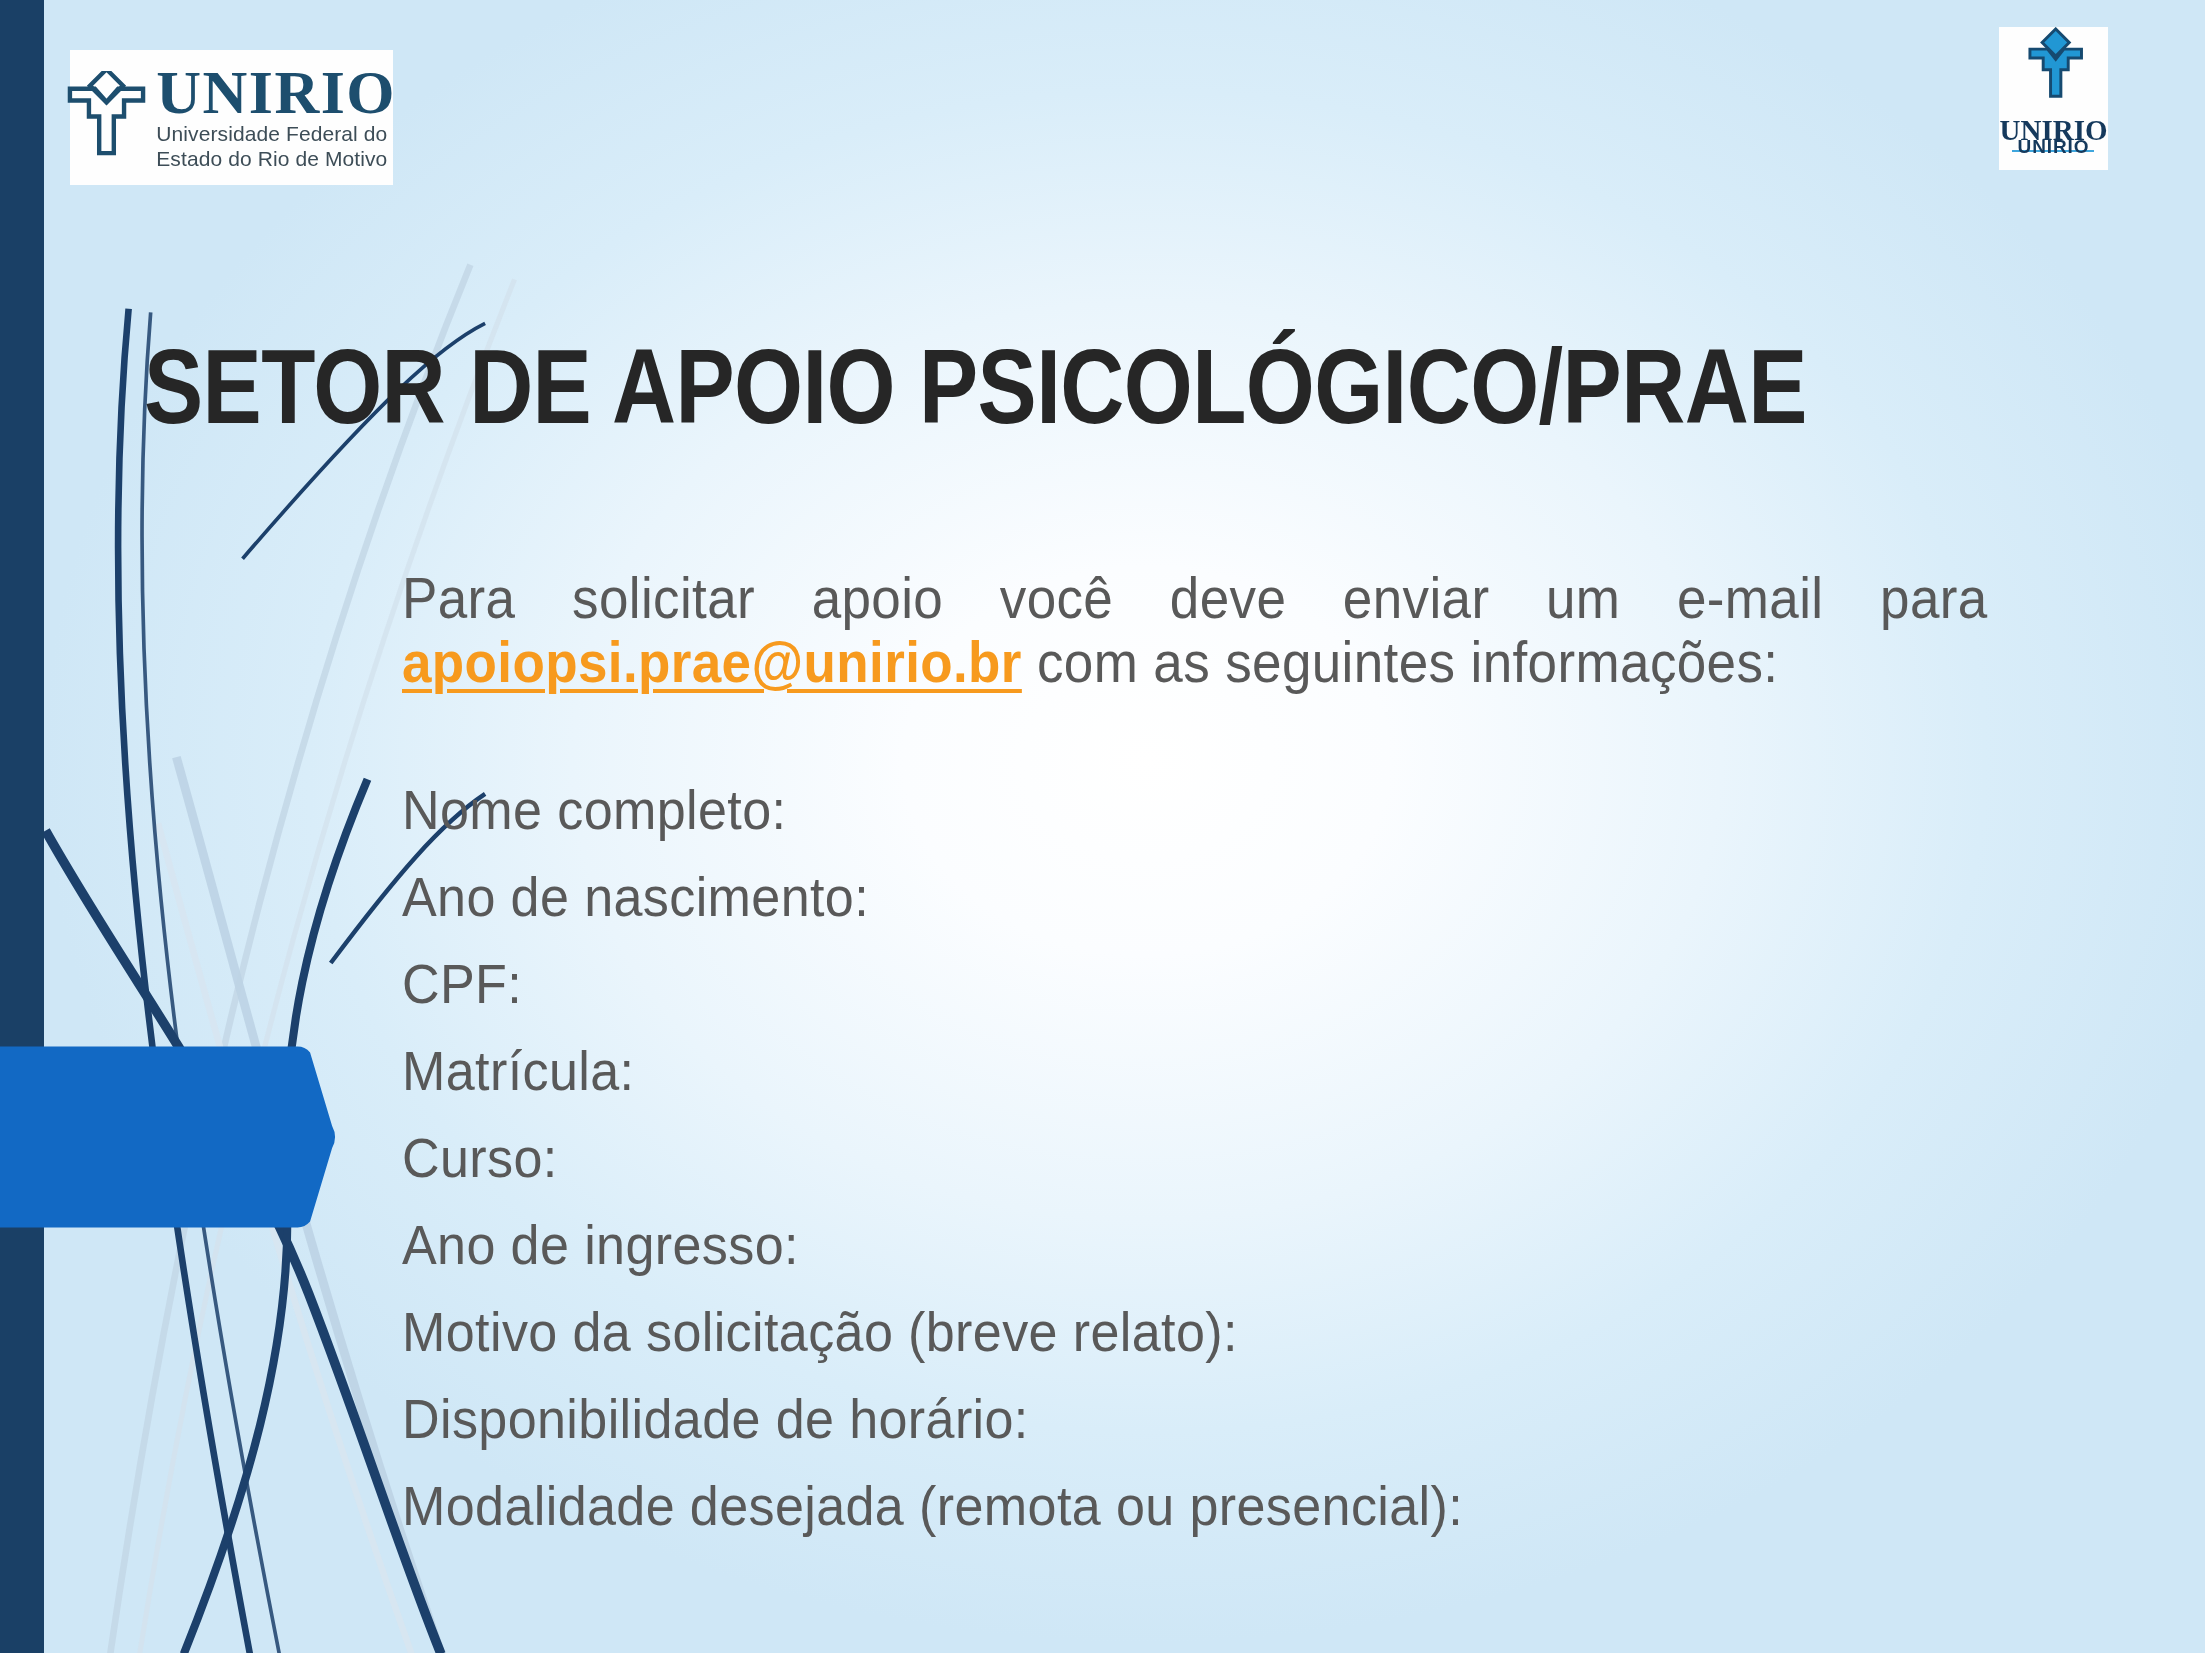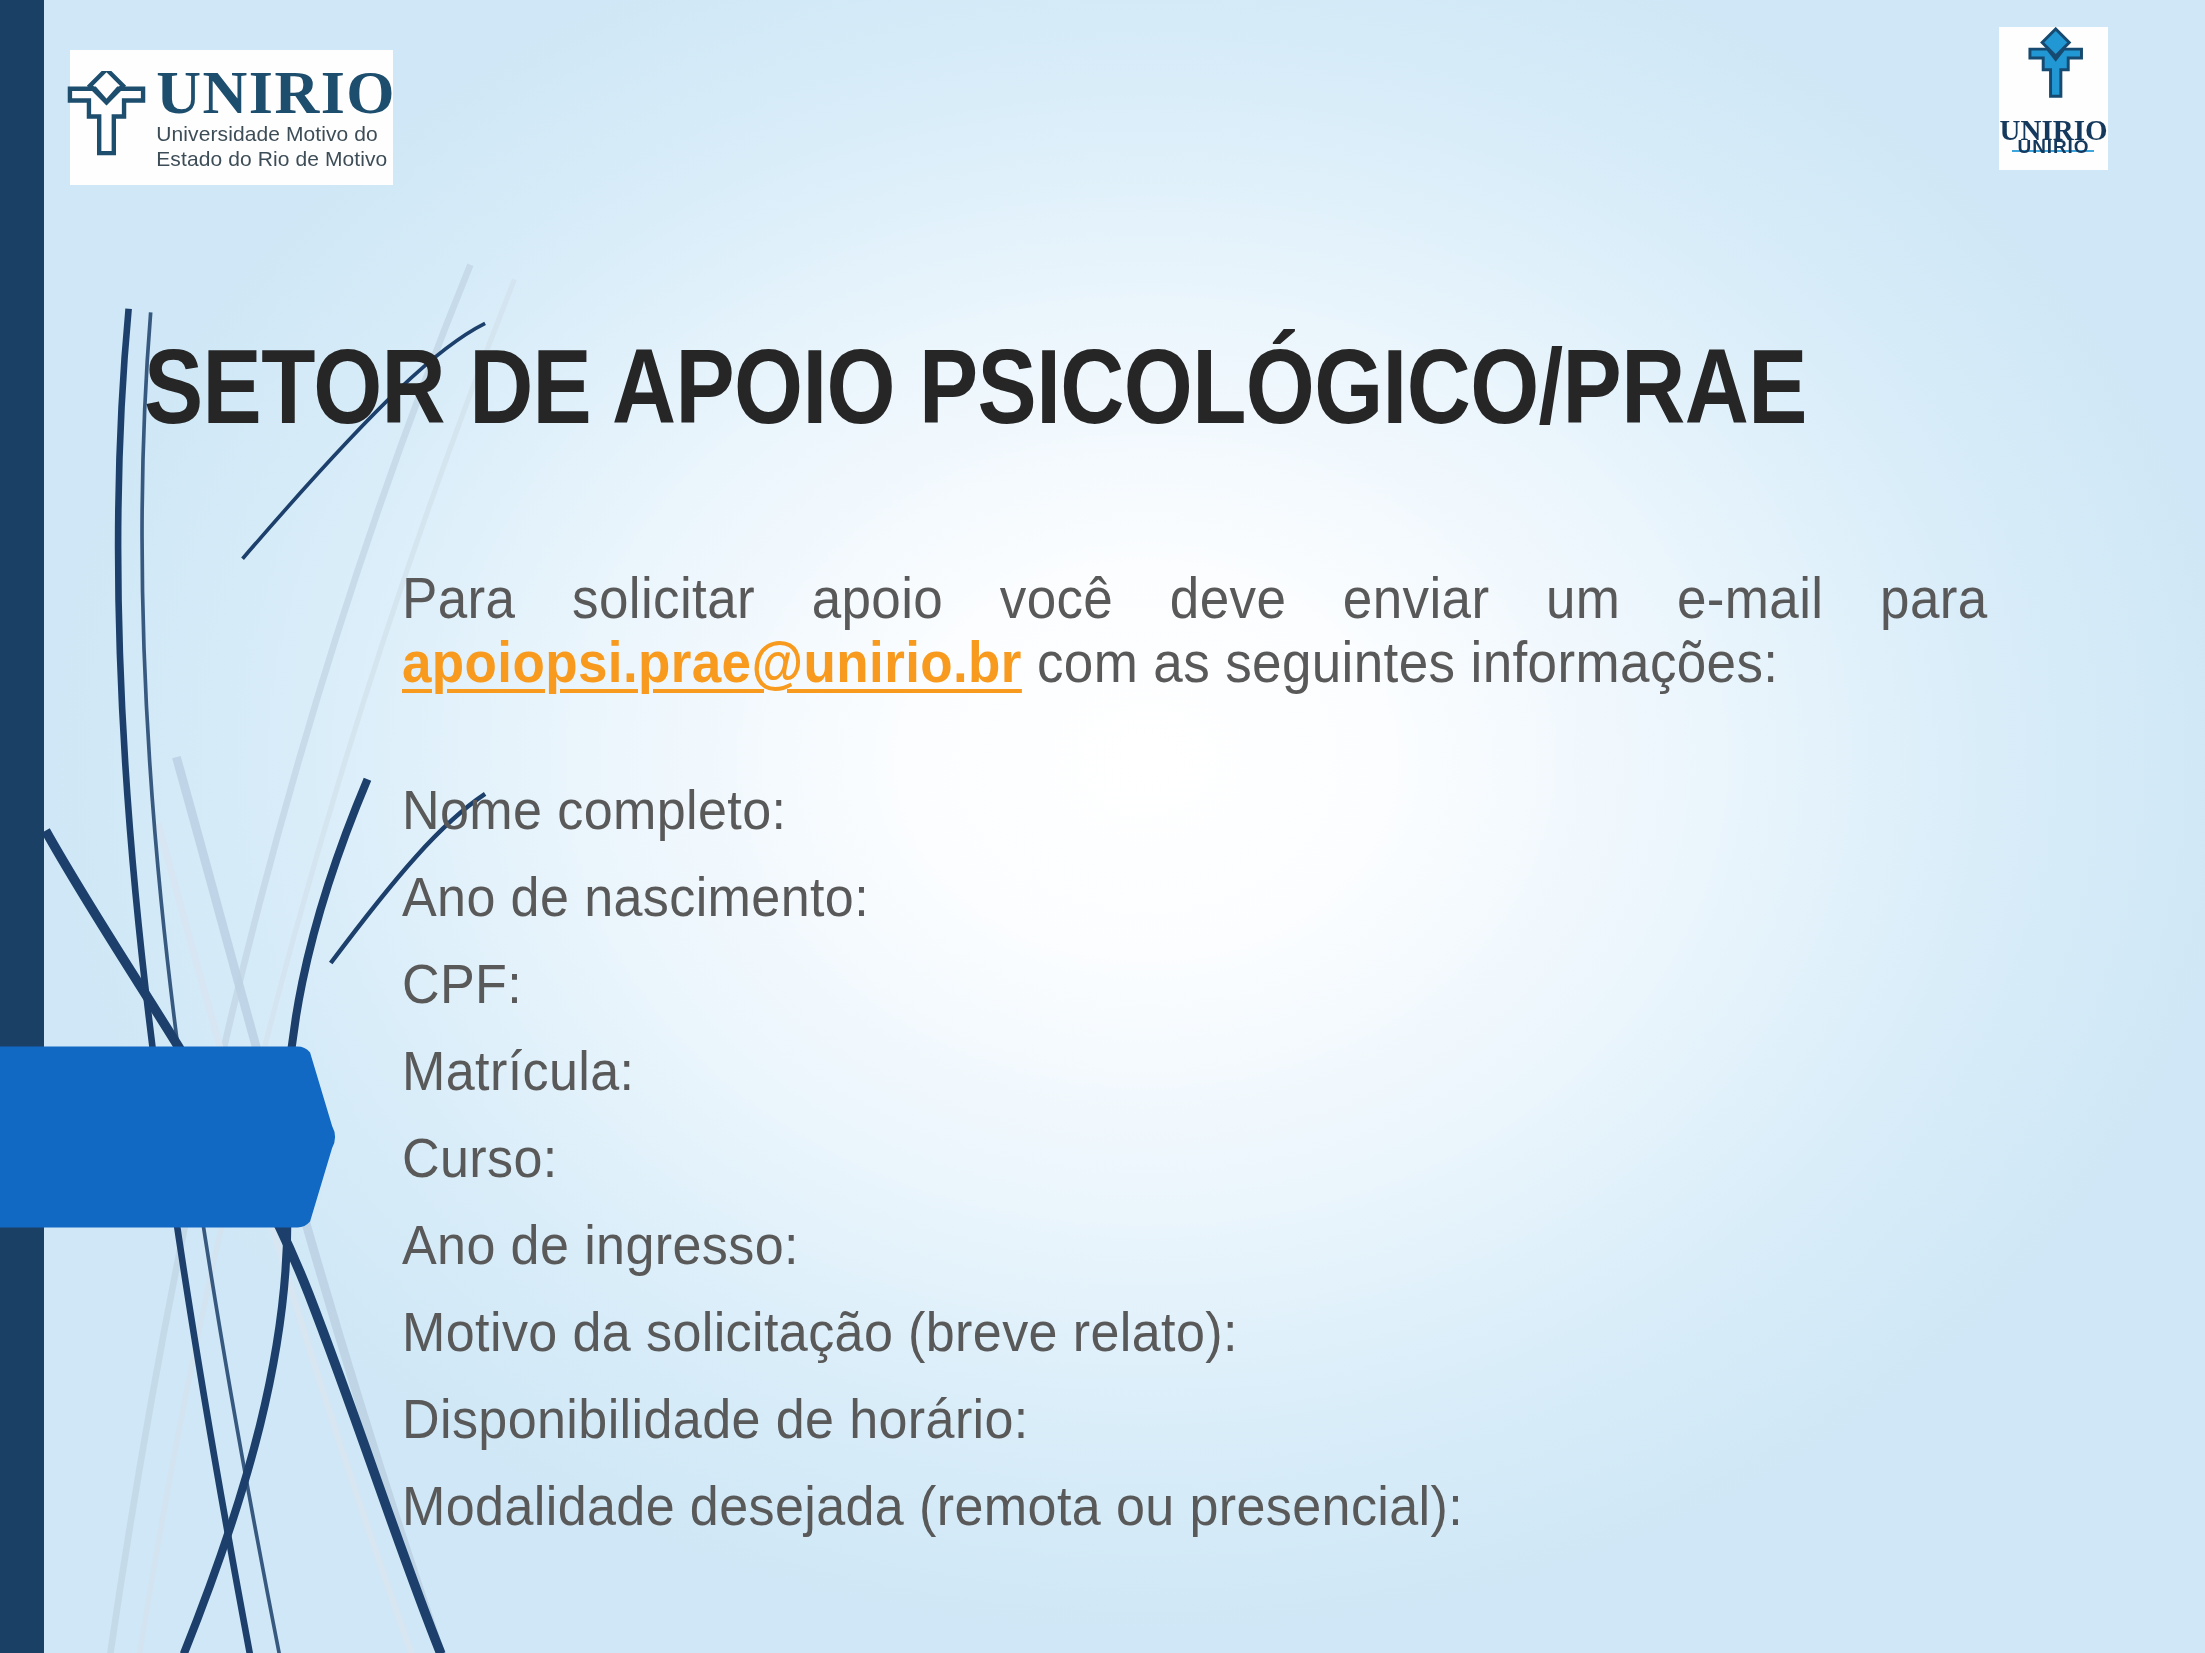--- a/index.html
+++ b/index.html
@@ -140,21 +140,21 @@
 
   <div id="logo-unirio">
     <svg width="79" height="94" viewBox="0 0 108 128" style="flex:0 0 auto;margin-right:10.3px;">
       <g fill="none" stroke="#1d4e6e" stroke-width="6">
         <path d="M 4 40 L 30 40 L 30 62 L 44 62 L 44 112 L 64 112 L 64 62 L 78 62 L 78 40 L 104 40 L 104 24 L 70 24 L 54 42 L 38 24 L 4 24 Z"></path>
         <rect x="38" y="4" width="32" height="32" transform="rotate(45 54 20)"></rect>
       </g>
     </svg>
     <div style="flex:0 0 auto;">
       <div class="u-name">UNIRIO</div>
-      <div class="u-sub">Universidade Motivo do</div>
+      <div class="u-sub">Universidade Federal do</div>
       <div class="u-sub">Estado do Rio de Motivo</div>
     </div>
   </div>
 
   <div id="logo-copoe">
     <svg width="109" height="87" viewBox="0 0 148 118">
       <g transform="translate(40,8)">
         <path d="M 2 34 L 20 34 L 20 50 L 30 50 L 30 86 L 44 86 L 44 50 L 54 50 L 54 34 L 72 34 L 72 22 L 48 22 L 37 36 L 26 22 L 2 22 Z" fill="#2197d4" stroke="#164a70" stroke-width="4"></path>
         <rect x="24" y="0" width="26" height="26" transform="rotate(45 37 13)" fill="#2197d4" stroke="#164a70" stroke-width="4"></rect>
       </g>

